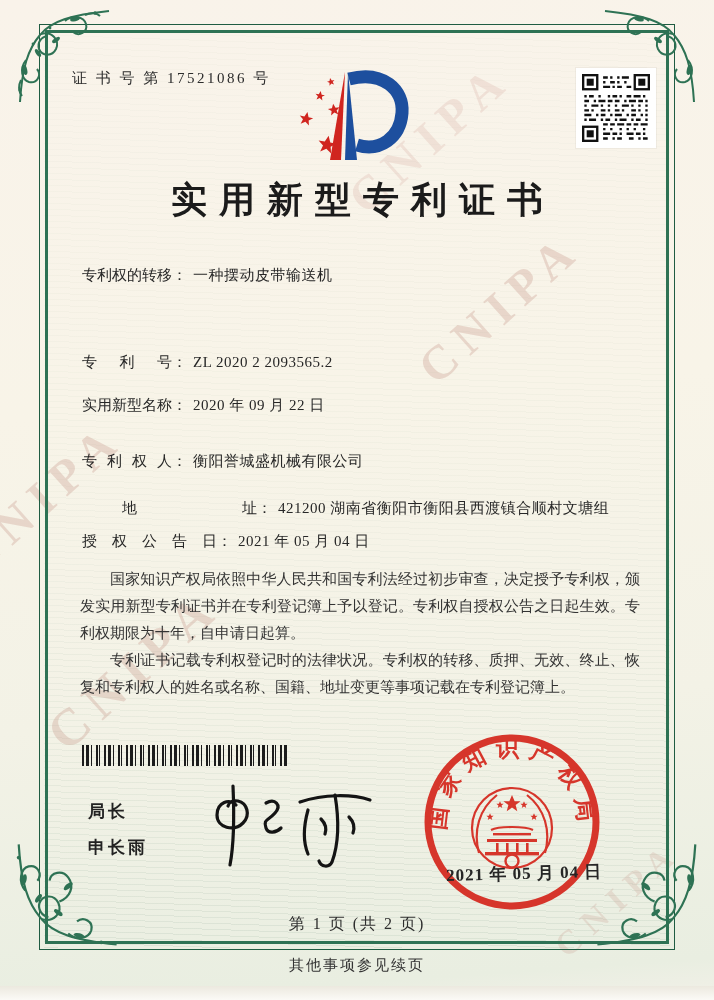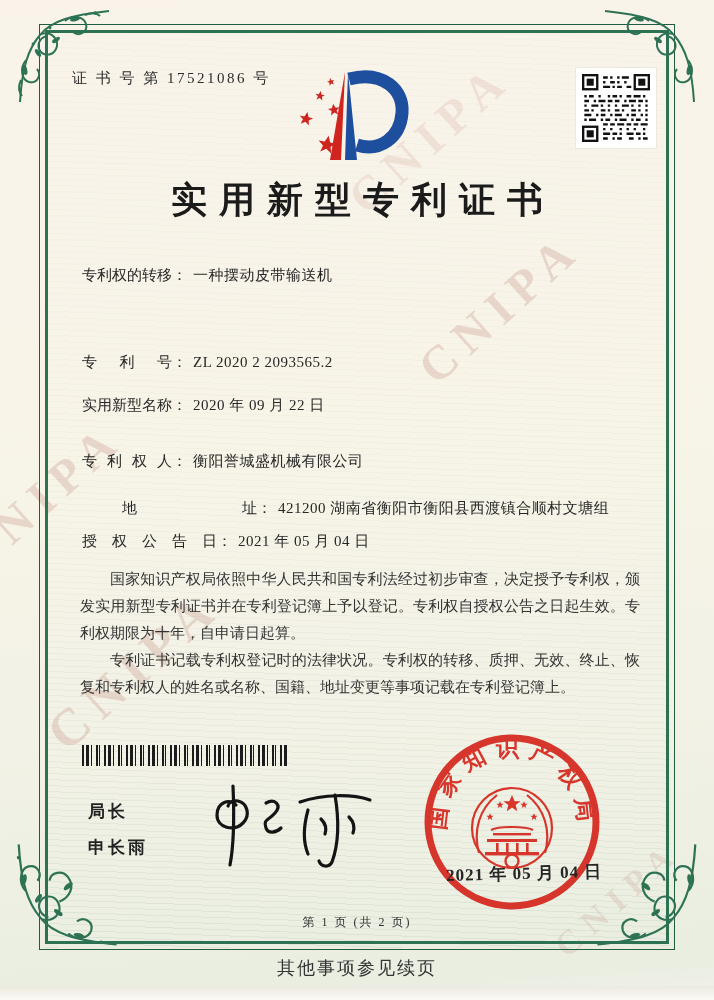--- a/index.html
+++ b/index.html
@@ -64,23 +64,23 @@
                 font-family:"Liberation Sans","DejaVu Sans",sans-serif;font-weight:600;}
   .signer-name{position:absolute;left:88px;top:836px;font-size:17px;letter-spacing:3px;color:#222;
                font-family:"Liberation Sans","DejaVu Sans",sans-serif;font-weight:600;}
   .sig-script{position:absolute;left:200px;top:775px;width:195px;height:100px;}
   
   .seal{position:absolute;left:417px;top:727px;width:190px;height:190px;opacity:.93;}
   .seal svg{width:100%;height:100%;}
   .seal-date{position:absolute;left:446px;top:862px;font-size:17px;font-weight:bold;color:#262626;
              letter-spacing:1px;transform:rotate(-1.5deg);white-space:nowrap;}
   
-  .page-info{position:absolute;left:0;right:0;top:914px;text-align:center;font-size:12px;
+  .page-info{position:absolute;left:0;right:0;top:914px;text-align:center;font-size:16px;
              letter-spacing:2px;color:#2e2e2e;}
-  .note{position:absolute;left:0;right:0;top:956px;text-align:center;font-size:18px;
+  .note{position:absolute;left:0;right:0;top:956px;text-align:center;font-size:15px;
         letter-spacing:2px;color:#333;}
   .page-edge{position:absolute;left:0;right:0;bottom:0;height:14px;
              background:linear-gradient(180deg,#ece9df,#fbfaf6);}
 </style>
 </head>
 <body>
 
 <div class="page">
 
   <div class="waves"></div>

